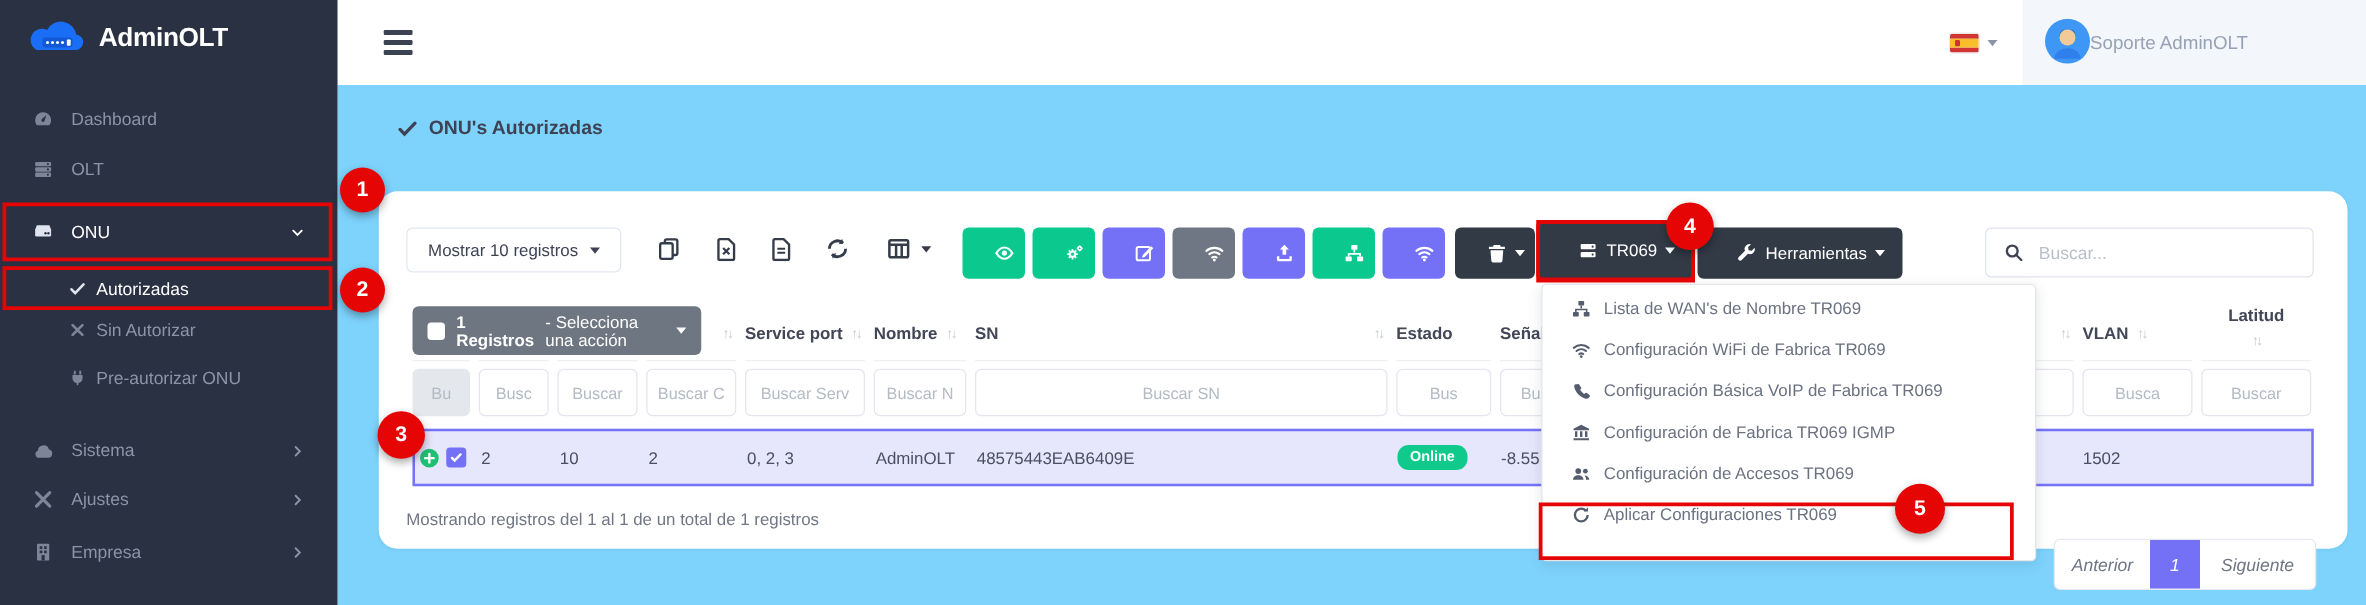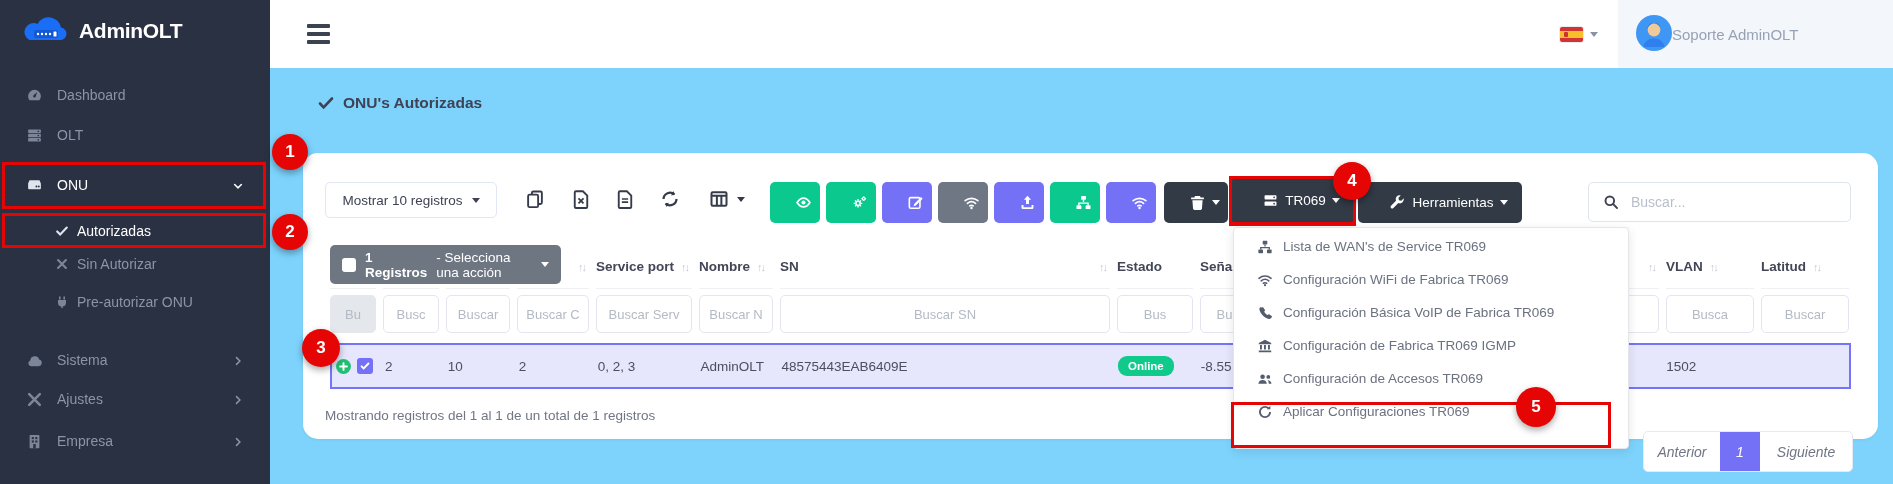--- a/index.html
+++ b/index.html
@@ -54,21 +54,21 @@
   .btn-tools { left:1055px; width:164px; font-size:13.5px; }
   .search-box { position:absolute; left:1285px; top:29px; width:263px; height:40px; border:1px solid #dfe3ea; border-radius:5px; background:#fff; display:flex; align-items:center; gap:12px; padding:0 14px; }
   .search-box svg { color:#3f4254; flex:0 0 16px; }
   .search-box input { border:none; outline:none; flex:1; font-size:14px; font-family:inherit; color:#4b4f5e; }
   .search-box input::placeholder { color:#b9bfca; }
 
   
   .tbl { position:absolute; left:27px; top:92px; width:1521px; }
   .thead, .frow, .drow { display:flex; gap:7px; }
   .c1{width:46px;} .c2{width:56px;} .c3{width:64px;} .c4{width:72px;} .c5{width:96px;} .c6{width:74px;}
-  .c7{width:330px;} .c8{width:76px;} .c9{width:62px;} .c10{width:390px;} .c11{width:88px;} .c12{width:88px;}
+  .c7{width:330px;} .c8{width:76px;} .c9{width:62px;} .c10{width:390px;} .c11{width:88px;} .c12{width:88px;flex-direction:column;}
   .th { height:44px; display:flex; align-items:center; gap:7px; font-weight:700; color:#424657; font-size:13.5px; border-bottom:1px solid #eef0f4; cursor:pointer; }
   .sort { color:#c5cad4; font-size:11px; letter-spacing:-2px; font-weight:400; }
   .sort-end { margin-left:auto; margin-right:4px; }
   .frow { margin-top:6px; }
   .frow input { height:38px; width:100%; border:1px solid #e6e4f0; border-radius:5px; text-align:center; font-family:inherit; font-size:13px; color:#4b4f5e; outline:none; min-width:0; }
   .frow input::placeholder { color:#b4bac3; }
   .frow .fcell { display:flex;justify-content:flex-end; }
   .frow input:disabled { background:#e4e7ec; border-color:#e4e7ec; }
   .drow { margin-top:10px; height:46px; align-items:center; background:#e6e6fc; border:2px solid #7573f8; }
   .dcell { display:flex; align-items:center; color:#4b4f5e; font-size:13.5px; }
@@ -514,21 +514,21 @@
   </main>
 
   <div class="dropdown">
     <div class="dd-item">
       <svg viewBox="0 0 16 16" fill="currentColor">
           <rect x="5.7" y="1.8" width="4.6" height="3.6" rx=".6"></rect>
           <rect x="1.4" y="10.6" width="4.6" height="3.6" rx=".6"></rect>
           <rect x="10" y="10.6" width="4.6" height="3.6" rx=".6"></rect>
           <path d="M8 5.4v2.2M3.7 10.6V8.6h8.6v2" fill="none" stroke="currentColor" stroke-width="1.3"></path>
         </svg>
-      <span>Lista de WAN's de Service TR069</span>
+      <span>Lista de WAN's de Nombre TR069</span>
     </div>
     <div class="dd-item">
       <svg viewBox="0 0 16 16" fill="none" stroke="currentColor" stroke-width="1.6" stroke-linecap="round">
           <path d="M2 6.3a9.2 9.2 0 0112 0M4.2 8.8a6 6 0 017.6 0M6.4 11.2a3 3 0 013.2 0"></path>
           <circle cx="8" cy="13.2" r="1.1" fill="currentColor" stroke="none"></circle>
         </svg>
       <span>Configuración WiFi de Fabrica TR069</span>
     </div>
     <div class="dd-item">
       <svg viewBox="0 0 16 16" fill="currentColor">

